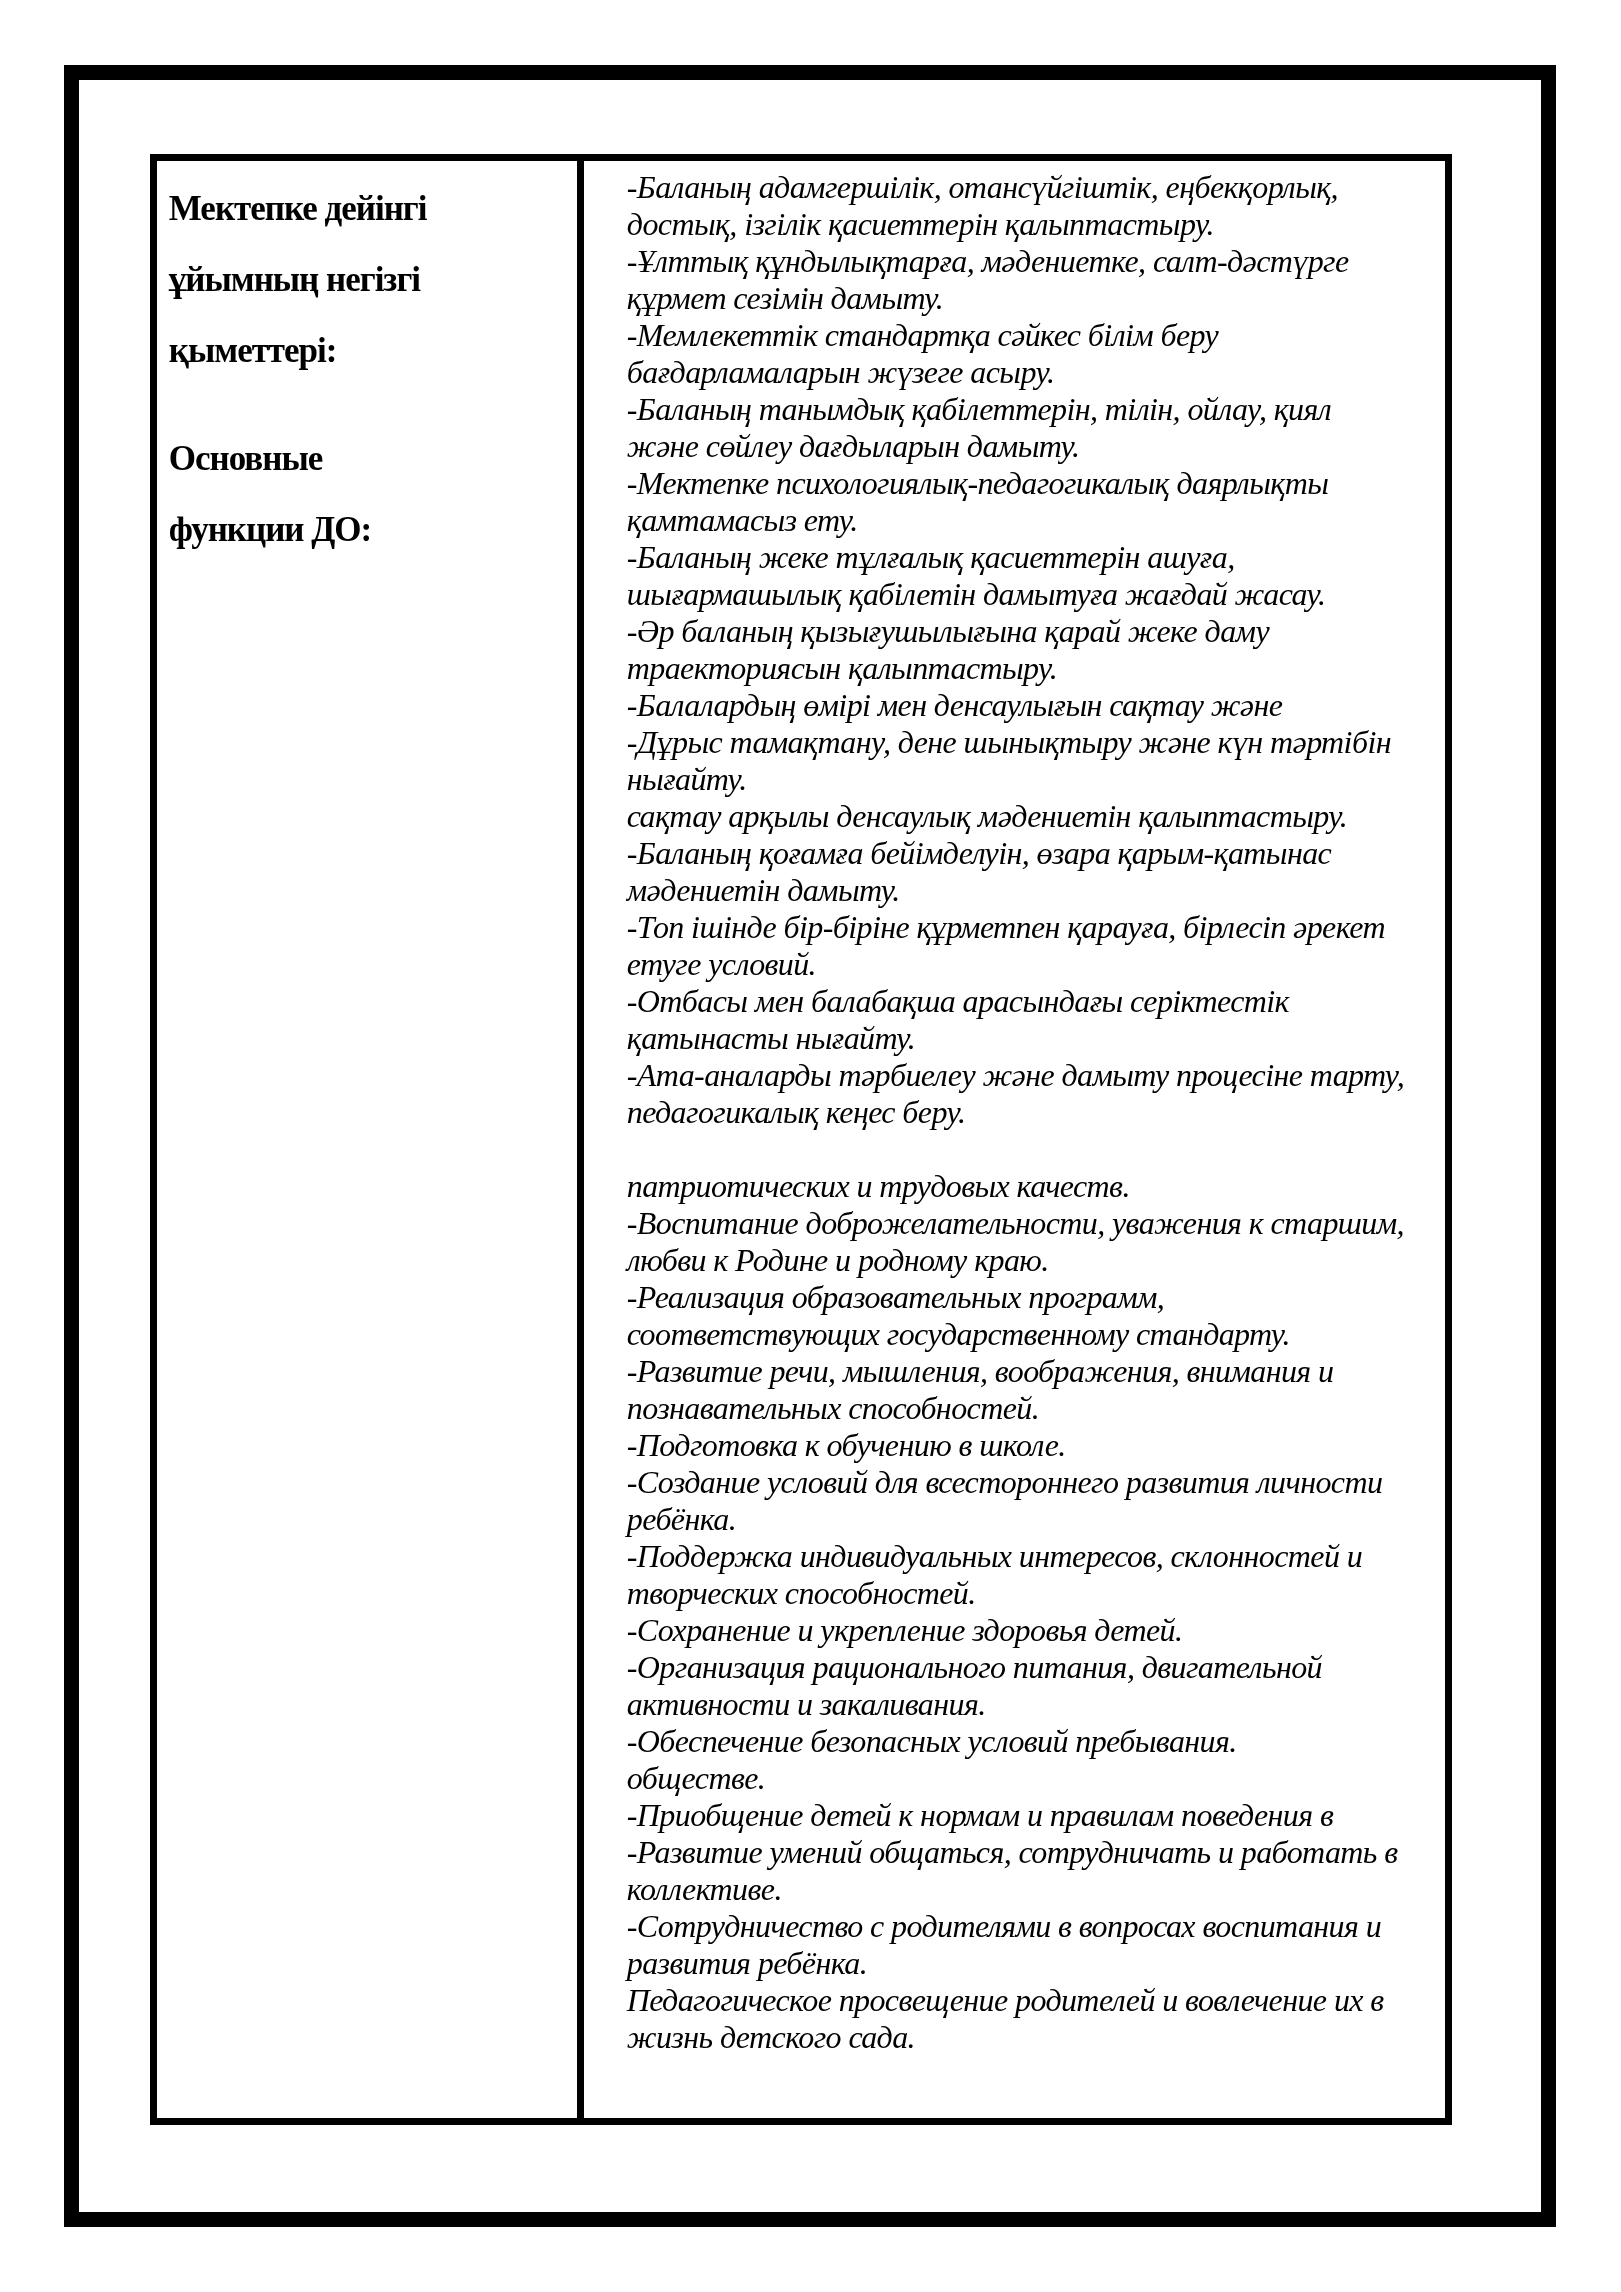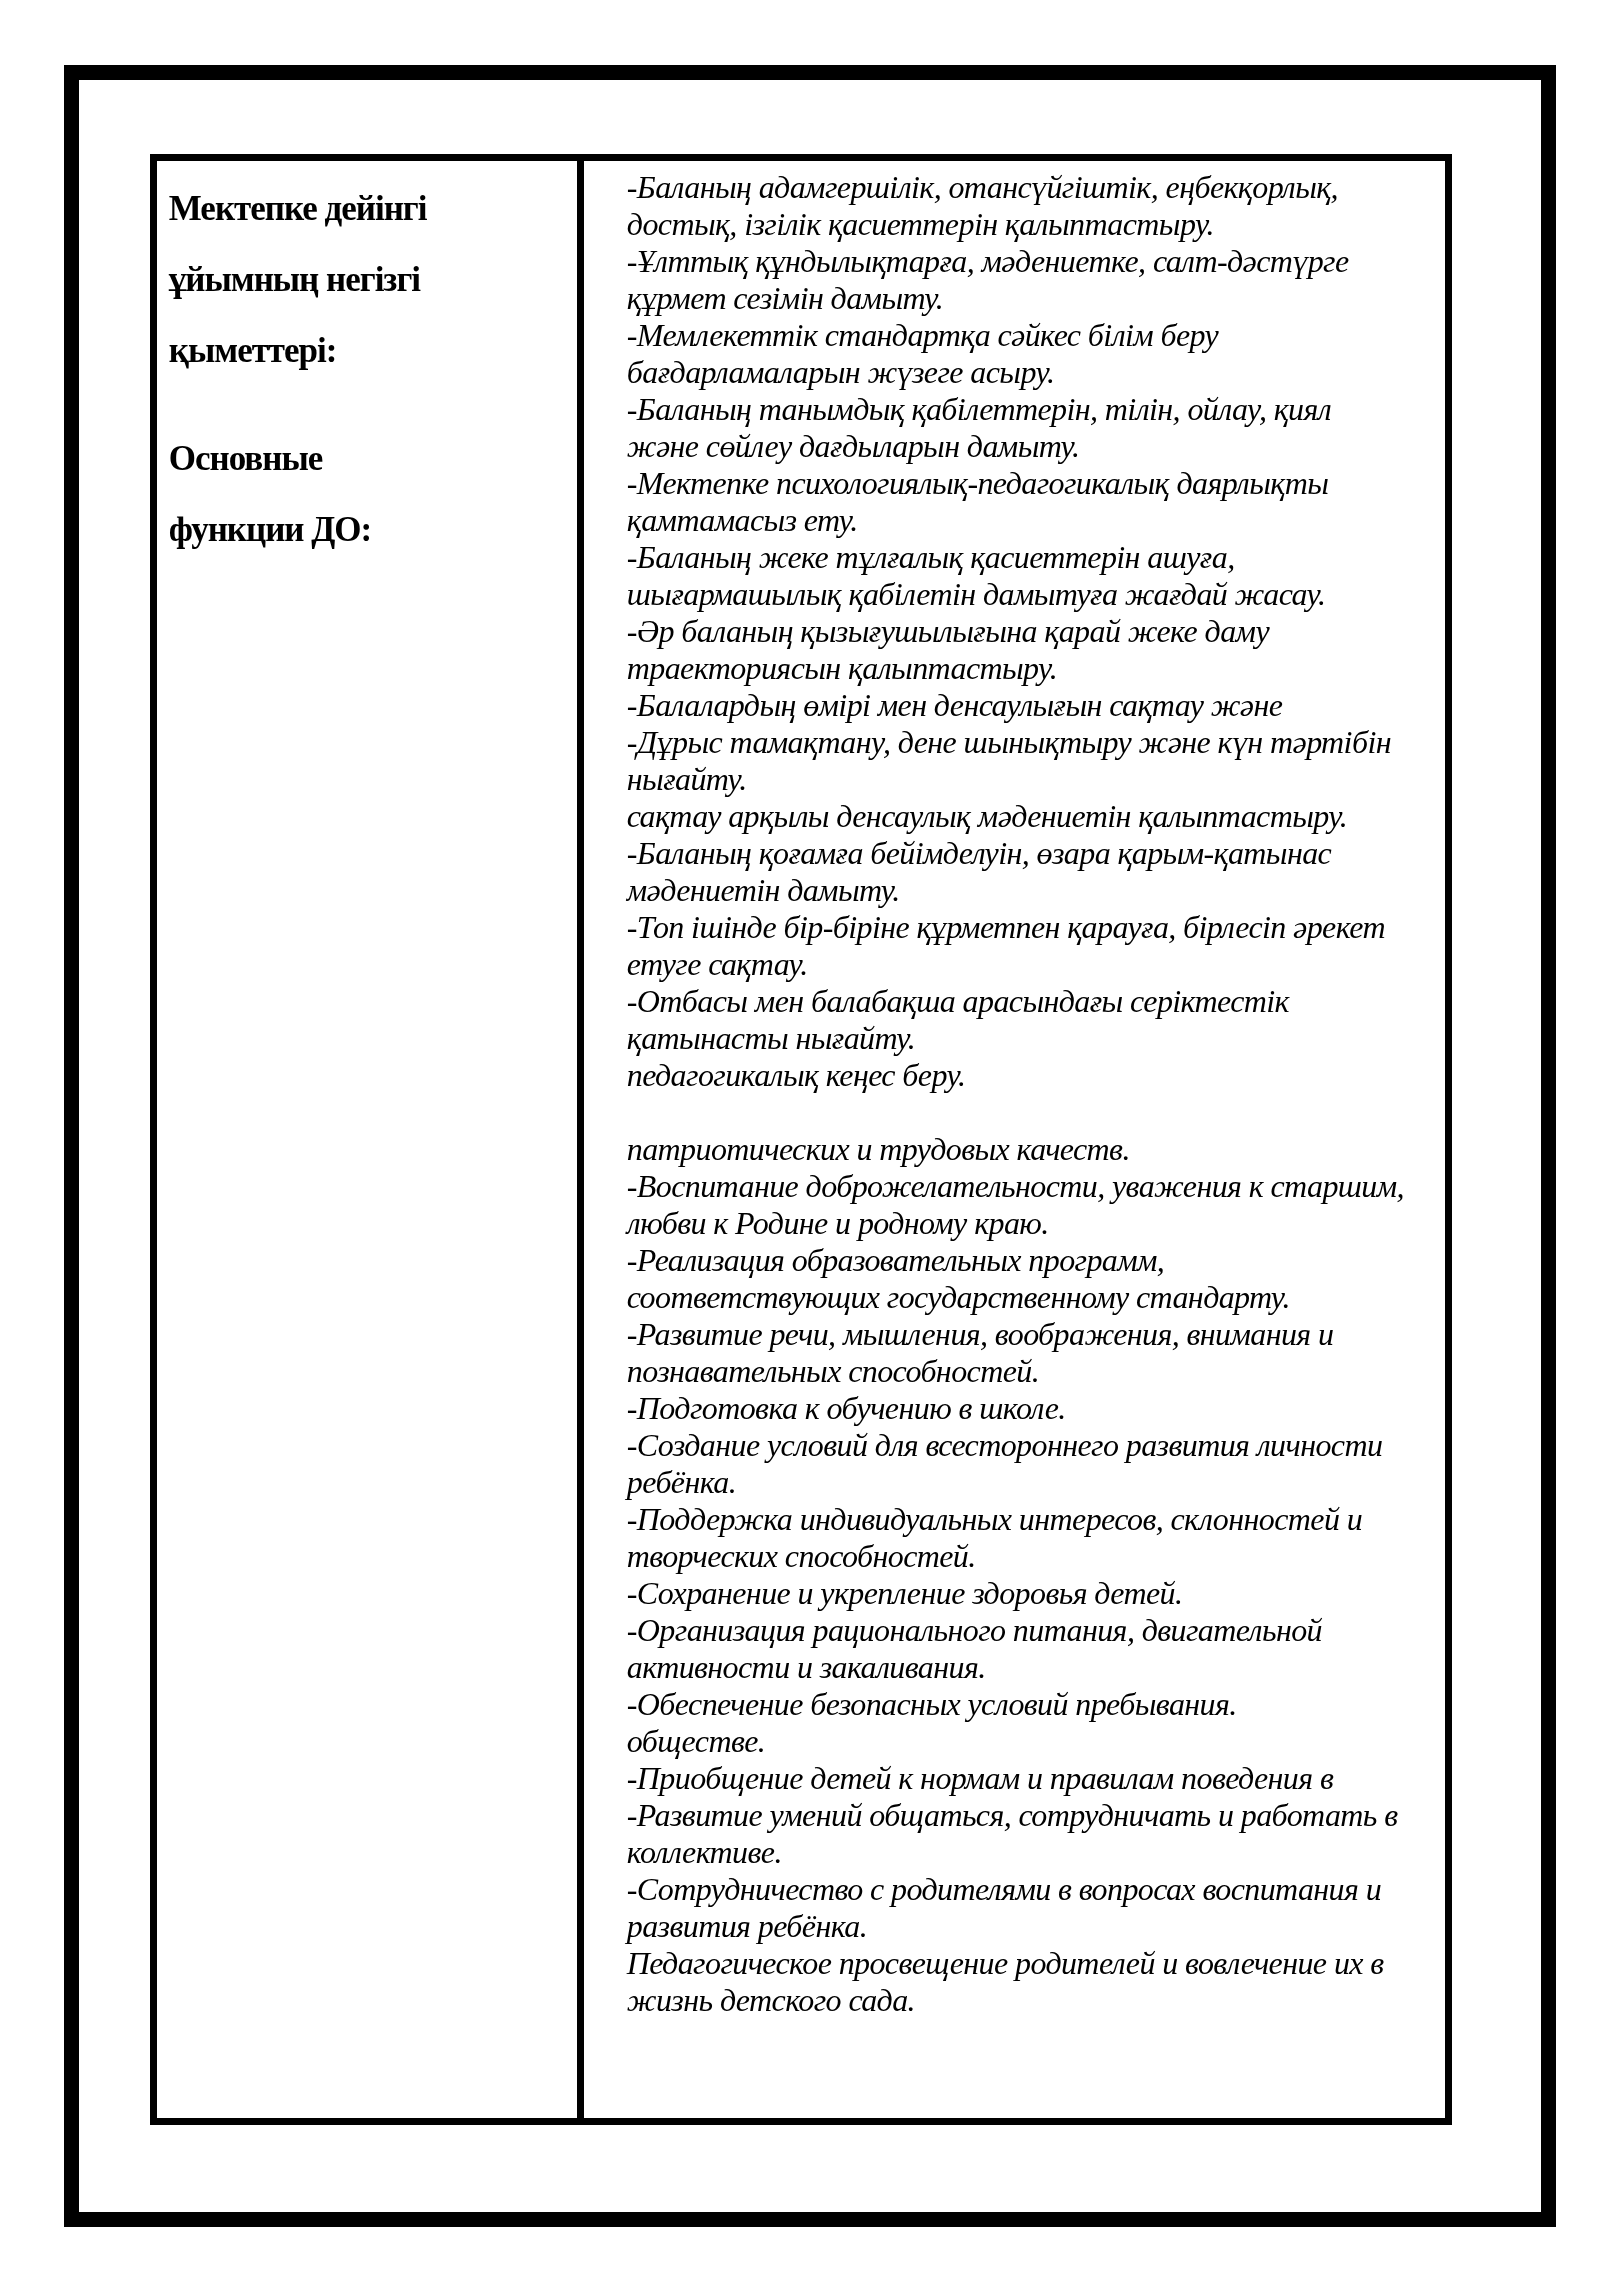--- a/index.html
+++ b/index.html
@@ -72,23 +72,24 @@
         <div class="body-line">шығармашылық қабілетін дамытуға жағдай жасау.</div>
         <div class="body-line">-Әр баланың қызығушылығына қарай жеке даму</div>
         <div class="body-line">траекториясын қалыптастыру.</div>
         <div class="body-line">-Балалардың өмірі мен денсаулығын сақтау және</div>
         <div class="body-line">-Дұрыс тамақтану, дене шынықтыру және күн тәртібін</div>
         <div class="body-line">нығайту.</div>
         <div class="body-line">сақтау арқылы денсаулық мәдениетін қалыптастыру.</div>
         <div class="body-line">-Баланың қоғамға бейімделуін, өзара қарым-қатынас</div>
         <div class="body-line">мәдениетін дамыту.</div>
         <div class="body-line">-Топ ішінде бір-біріне құрметпен қарауға, бірлесіп әрекет</div>
-        <div class="body-line">етуге сақтау.</div>
+        <div class="body-line">етуге условий.</div>
         <div class="body-line">-Отбасы мен балабақша арасындағы серіктестік</div>
         <div class="body-line">қатынасты нығайту.</div>
+        <div class="body-line">-Ата-аналарды тәрбиелеу және дамыту процесіне тарту,</div>
         <div class="body-line">педагогикалық кеңес беру.</div>
       </div>
     <div class="section-gap"></div>
     <div>
         <div class="body-line">патриотических и трудовых качеств.</div>
         <div class="body-line">-Воспитание доброжелательности, уважения к старшим,</div>
         <div class="body-line">любви к Родине и родному краю.</div>
         <div class="body-line">-Реализация образовательных программ,</div>
         <div class="body-line">соответствующих государственному стандарту.</div>
         <div class="body-line">-Развитие речи, мышления, воображения, внимания и</div>

